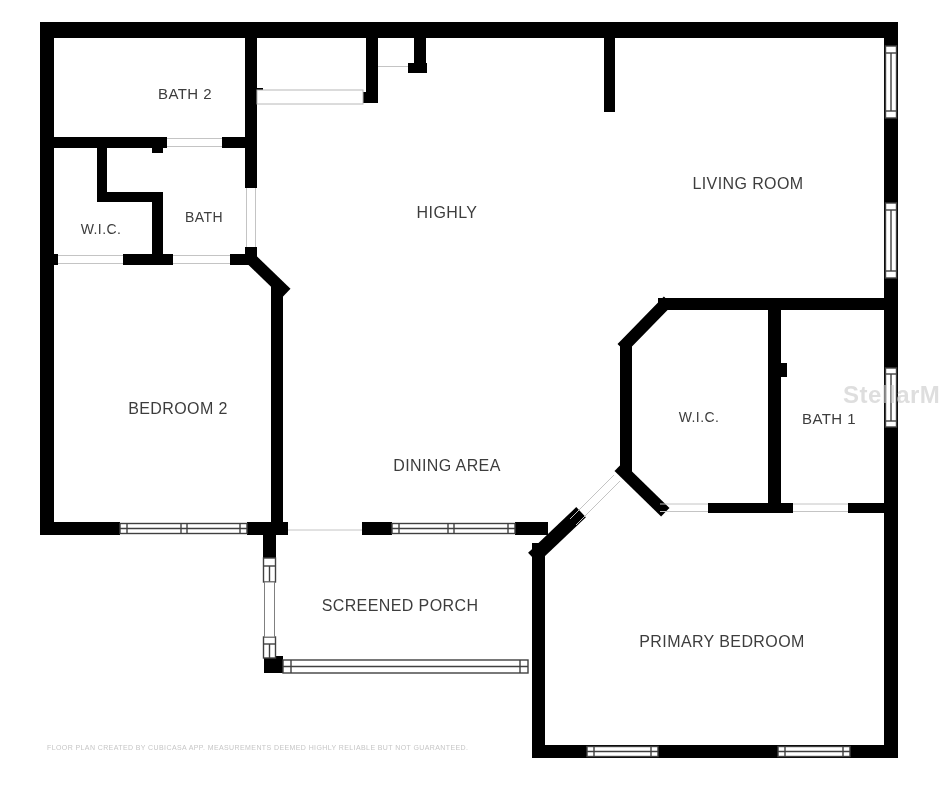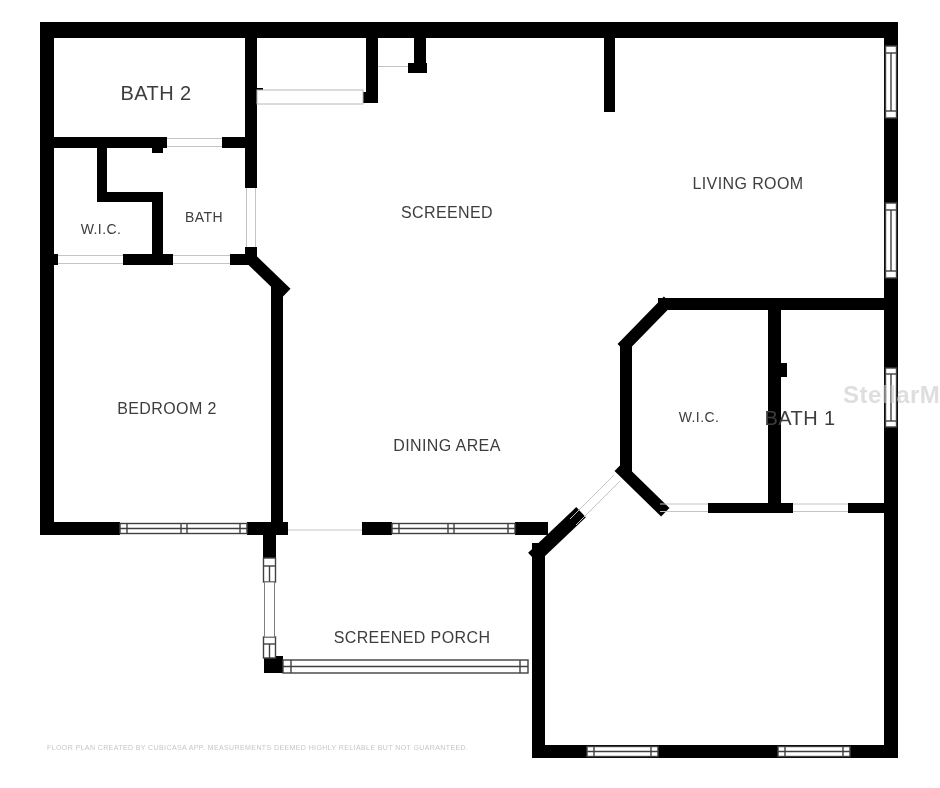--- a/index.html
+++ b/index.html
@@ -13,21 +13,21 @@
   #plan svg{position:absolute;left:0;top:0;}
   .room-label{
     position:absolute;
     transform:translate(-50%,-50%);
     color:#3d3d3d;
     letter-spacing:0.4px;
     white-space:nowrap;
     font-family:"Liberation Sans", sans-serif;
   }
   .lbl-16{font-size:16px;text-align:right;}
-  .lbl-15{font-size:20px;}
+  .lbl-15{font-size:15px;margin-left:29px;}
   .lbl-14{font-size:14px;}
   #watermark{
     position:absolute;
     left:843px;top:381px;
     font-size:24px;
     font-weight:600;
     color:#c9c9c9;
     opacity:0.6;
     letter-spacing:0.5px;
     white-space:nowrap;
@@ -195,24 +195,25 @@
         <line x1="283" y1="666.5" x2="528" y2="666.5"></line>
         <line x1="291" y1="660" x2="291" y2="673"></line>
         <line x1="520" y1="660" x2="520" y2="673"></line>
       </g>
     </g>
   </svg>
 
   <div class="room-label lbl-15" style="left:156px;top:93px;">BATH 2</div>
   <div class="room-label lbl-14" style="left:101px;top:229px;">W.I.C.</div>
   <div class="room-label lbl-14" style="left:204px;top:217px;">BATH</div>
-  <div class="room-label lbl-16" style="left:447px;top:213px;">SCREENED</div>
+  <div class="room-label lbl-16" style="left:447px;top:213px;">HIGHLY</div>
   <div class="room-label lbl-16" style="left:748px;top:184px;">LIVING ROOM</div>
-  <div class="room-label lbl-16" style="left:167px;top:409px;">BEDROOM 2</div>
-  <div class="room-label lbl-16" style="left:447px;top:446px;">DINING AREA</div>
+  <div class="room-label lbl-16" style="left:178px;top:409px;">BEDROOM 2</div>
+  <div class="room-label lbl-16" style="left:447px;top:466px;">DINING AREA</div>
   <div class="room-label lbl-14" style="left:699px;top:417px;">W.I.C.</div>
   <div class="room-label lbl-15" style="left:800px;top:418px;">BATH 1</div>
-  <div class="room-label lbl-16" style="left:412px;top:606px;margin-top:32px;">SCREENED PORCH</div>
+  <div class="room-label lbl-16" style="left:400px;top:606px;">SCREENED PORCH</div>
+  <div class="room-label lbl-16" style="left:722px;top:642px;">PRIMARY BEDROOM</div>
 
   <div id="watermark">StellarMLS</div>
   <div id="disclaimer">FLOOR PLAN CREATED BY CUBICASA APP. MEASUREMENTS DEEMED HIGHLY RELIABLE BUT NOT GUARANTEED.</div>
 
 </div>
 
 </body></html>

